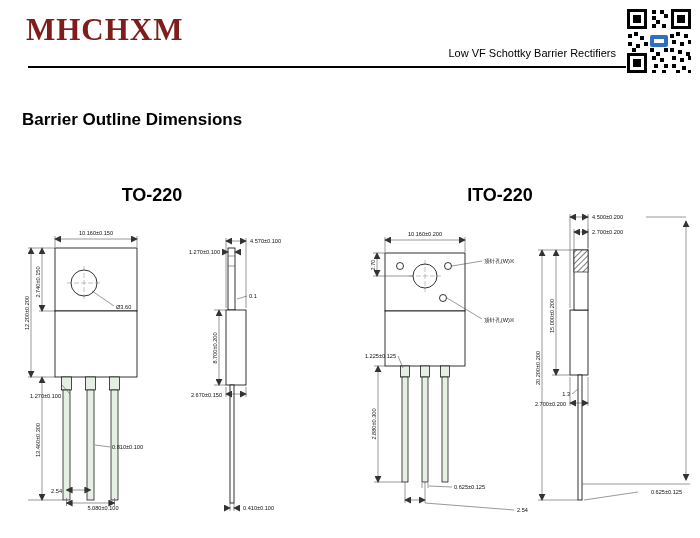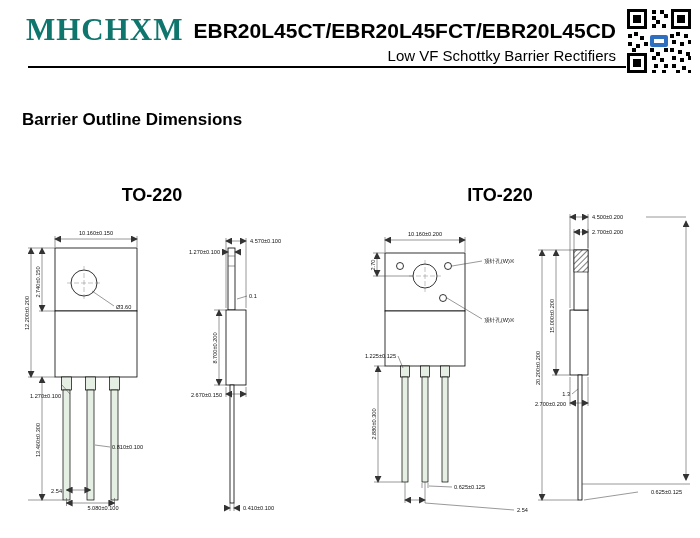--- a/index.html
+++ b/index.html
@@ -3,29 +3,29 @@
 <meta charset="utf-8">
 <style>
   html,body { margin:0; padding:0; background:#fff; }
   .page {
     position:relative; width:700px; height:538px; background:#fff;
     font-family:"Liberation Sans", sans-serif; color:#000; overflow:hidden;
   }
   .logo {
     position:absolute; left:26px; top:12px;
     font-family:"Liberation Serif", serif; font-weight:700;
-    font-size:31px; letter-spacing:1px; color:#0f766e;
+    font-size:31px; letter-spacing:1px; color:#7f1d1d;
   }
   .doc-title {
     position:absolute; top:19px; right:84px;
     font-size:21px; font-weight:700; white-space:nowrap;
   }
   .doc-subtitle {
     position:absolute; top:47px; right:84px;
-    font-size:15px; font-weight:400; white-space:nowrap;
+    font-size:11px; font-weight:400; white-space:nowrap;
   }
   .rule {
     position:absolute; top:66px; left:28px; width:646px; height:2px; background:#000;
   }
   .qr { position:absolute; top:8px; right:8px; width:66px; height:66px; }
   .section-title {
     position:absolute; left:22px; top:110px;
     font-size:17px; font-weight:700;
   }
   .drawings { position:absolute; left:0; top:0; width:700px; height:538px; }
@@ -37,21 +37,20 @@
   .cl  { stroke:#666; stroke-width:0.4; stroke-dasharray:5 2; }
   .dt  { font-family:"Liberation Sans", sans-serif; font-size:5.6px; fill:#111; }
   .ttl { font-family:"Liberation Sans", sans-serif; font-size:18px; font-weight:700; fill:#000; }
 </style>
 </head>
 <body>
 
 <div class="page">
 
   <div class="logo">MHCHXM</div>
-  <div class="doc-title">EBR20L45CT/EBR20L45FCT/EBR20L45CD</div>
   <div class="doc-subtitle">Low VF Schottky Barrier Rectifiers</div>
   <div class="rule"></div>
 
   <svg class="qr" viewBox="0 0 66 66" aria-hidden="true">
     <rect x="0" y="0" width="66" height="66" fill="#fff"></rect>
     <g>
       <rect x="1" y="1" width="20" height="20" fill="#000"></rect>
         <rect x="4" y="4" width="14" height="14" fill="#fff"></rect>
         <rect x="7" y="7" width="8" height="8" fill="#000"></rect>
       <rect x="45" y="1" width="20" height="20" fill="#000"></rect>

